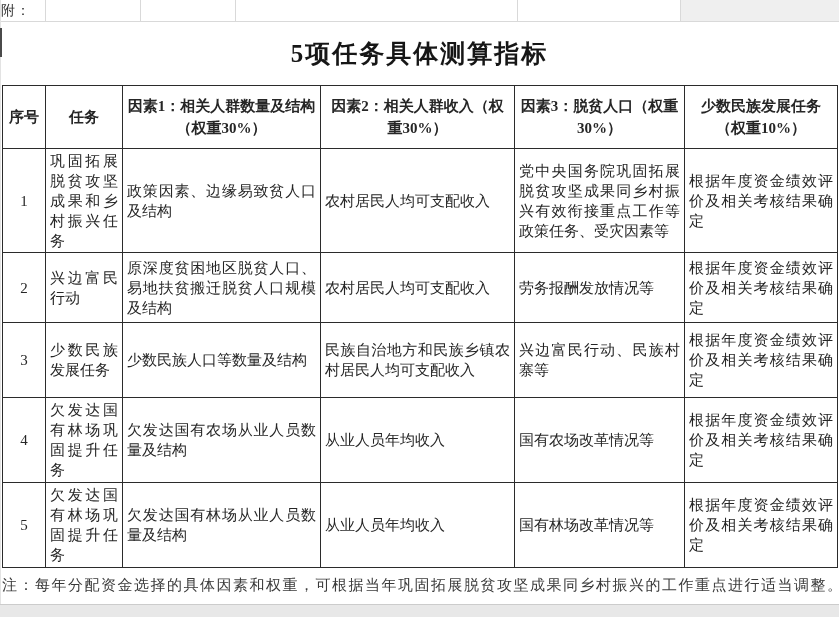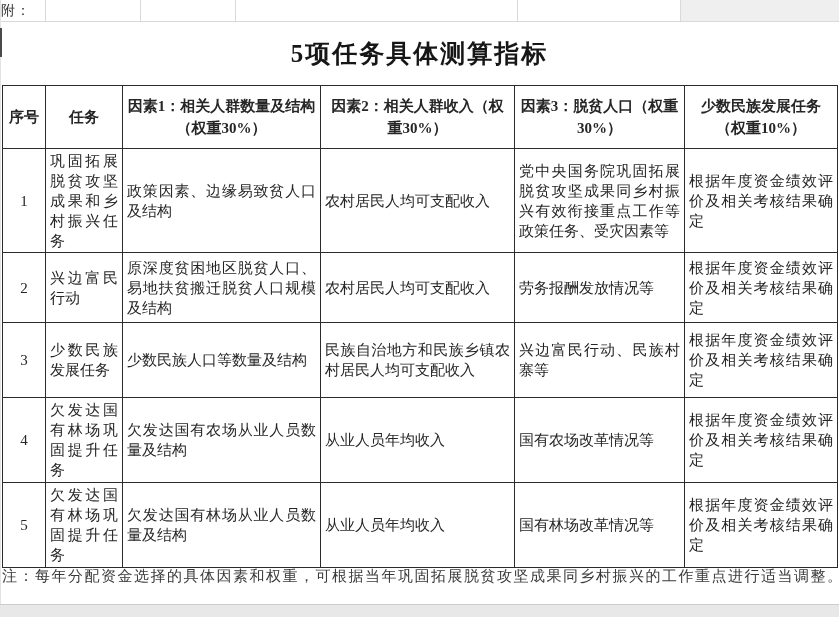--- a/index.html
+++ b/index.html
@@ -32,21 +32,21 @@
   td.c-no { text-align:center; }
   td.just { text-align:justify; text-justify:inter-character; }
   tr.h-head { height:63px; }
   tr.h-r1 { height:104px; }
   tr.h-r2 { height:70px; }
   tr.h-r3 { height:75px; }
   tr.h-r4 { height:85px; }
   tr.h-r5 { height:85px; }
 
   .note-band { position:absolute; top:567px; left:0; width:839px; height:37px;
-    display:flex; align-items:flex-start; }
+    display:flex; align-items:center; }
   .note-band .note { font-size:15px; color:#3a3a3a; letter-spacing:1.5px;
     white-space:nowrap; padding-left:2px; }
 
   .bottom-bar { position:absolute; top:604px; left:0; width:839px; height:13px;
     background:#e8e8e8; border-top:1px solid #cccccc; }
 </style>
 </head>
 <body>
 
 <div id="page">

